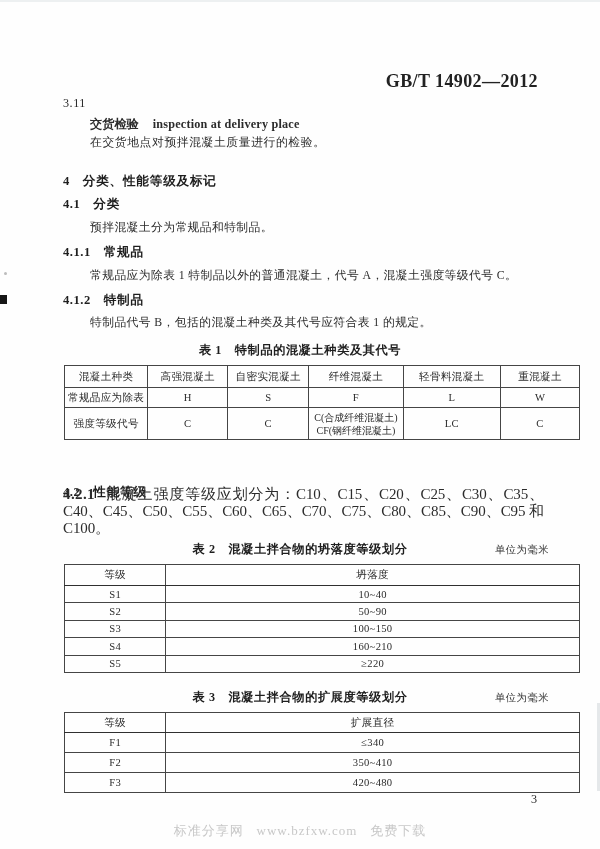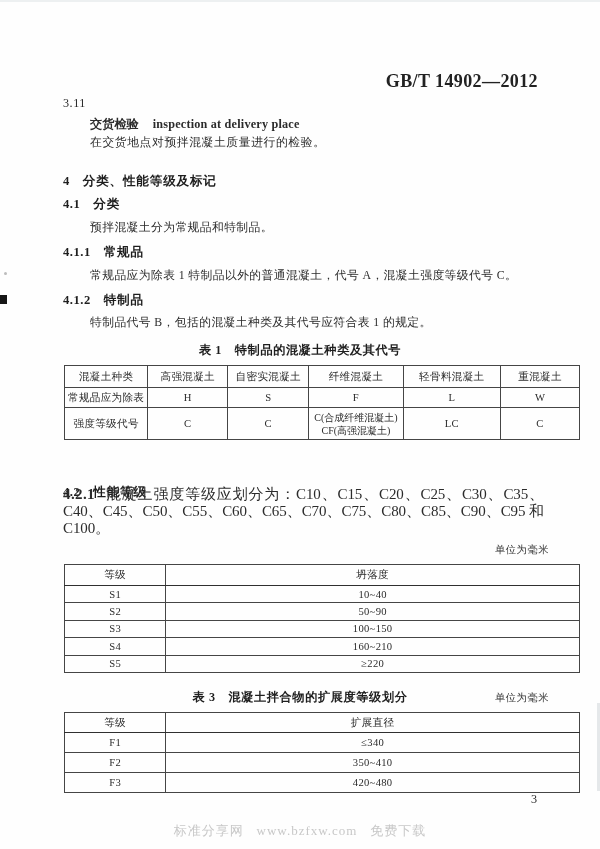--- a/index.html
+++ b/index.html
@@ -112,37 +112,38 @@
       <td>F</td>
       <td>L</td>
       <td>W</td>
     </tr>
     <tr class="r3">
       <td>强度等级代号</td>
       <td>C</td>
       <td>C</td>
       <td class="fiber-cell">
         <div>C(合成纤维混凝土)</div>
-        <div>CF(高强混凝土)</div>
+        <div>CF(钢纤维混凝土)</div>
       </td>
       <td>LC</td>
       <td>C</td>
     </tr>
   </tbody>
     </table>
 
   <div class="abs h-sec h42">
     <span class="num">4.2</span><span>性能等级</span>
   </div>
 
   <div class="abs runpara p421">
     <span class="num">4.2.1</span><span>混凝土强度等级应划分为：C10、C15、C20、C25、C30、C35、C40、C45、C50、C55、C60、C65、C70、C75、C80、C85、C90、C95 和 C100。</span>
   </div>
 
   <div class="abs cap capbar2">
+    <span>表 2　混凝土拌合物的坍落度等级划分</span>
     <span class="unit-note">单位为毫米</span>
   </div>
 
   <table class="t t2">
     <colgroup>
         <col style="width:93px">
         <col style="width:380px">
       </colgroup>
     <tbody>
         <tr class="hrow">

